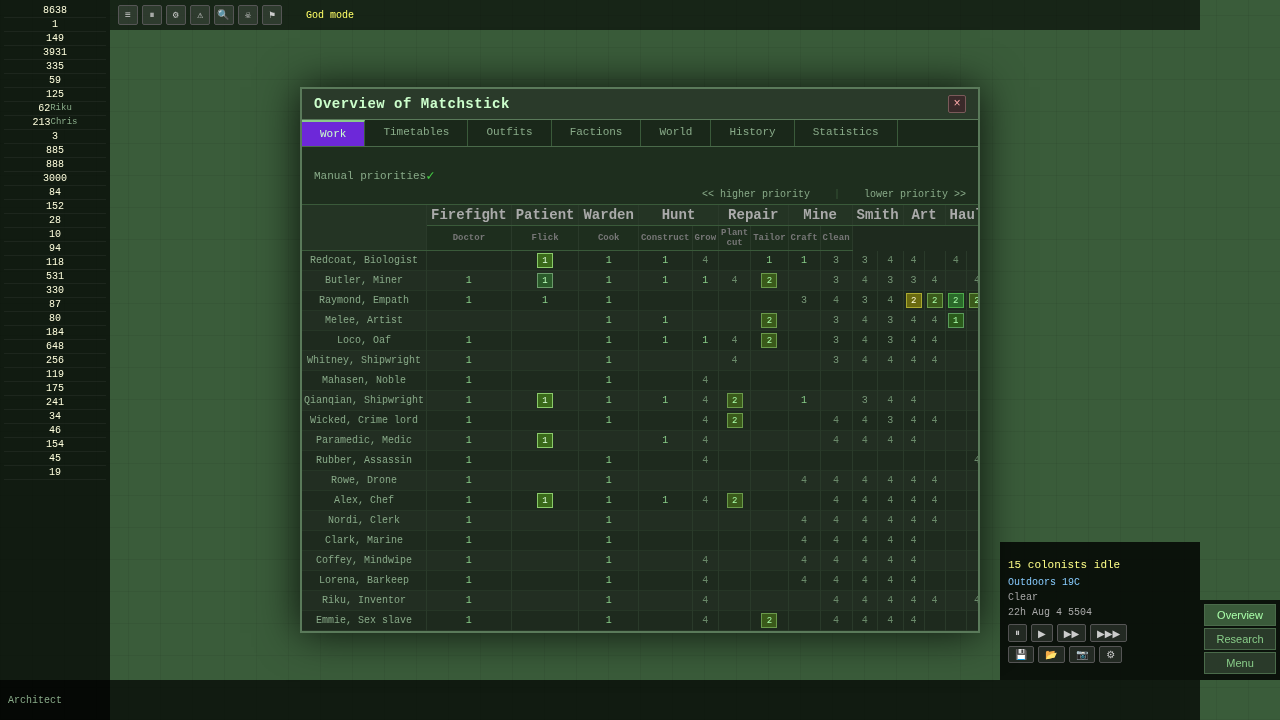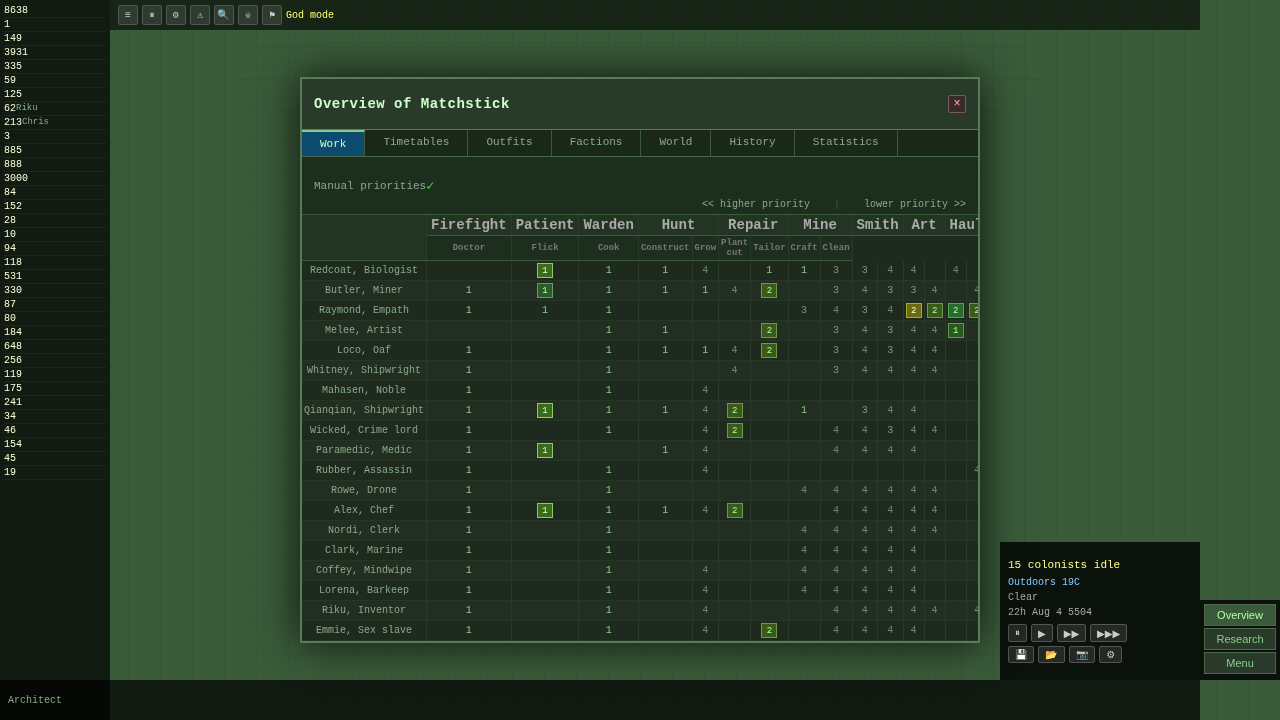--- a/index.html
+++ b/index.html
@@ -41,21 +41,21 @@
       top: 0; left: 0;
       width: 110px;
       background: rgba(0,0,0,0.7);
       height: 720px;
       padding: 4px;
       font-size: 10px;
       color: #aaa;
     }
     .hud-row {
       display: flex;
-      justify-content: flex-start;
+      justify-content: center;
       padding: 1px 0;
       border-bottom: 1px solid rgba(255,255,255,0.05);
     }
     .hud-num { color: #ffd; }
     .hud-label { color: #8a8; font-size: 9px; }
 
     
     .top-toolbar {
       position: absolute;
       top: 0; left: 110px;
@@ -74,21 +74,21 @@
       border-radius: 2px;
       display: flex;
       align-items: center;
       justify-content: center;
       font-size: 10px;
       color: #ccc;
     }
     .god-mode-label {
       color: #ff6;
       font-size: 10px;
-      margin-left: 0;
+      margin-left: 20px;
     }
 
     
     .bottom-right {
       position: absolute;
       bottom: 0; right: 0;
       width: 200px;
       background: rgba(0,0,0,0.8);
       padding: 6px 8px;
       font-size: 10px;
@@ -173,21 +173,21 @@
       background: #1e2a1e;
       border: 2px solid #5a7a5a;
       box-shadow: 0 0 40px rgba(0,0,0,0.8);
       pointer-events: all;
       position: relative;
     }
 
     .modal-titlebar {
       background: #2a3a2a;
       border-bottom: 1px solid #5a7a5a;
-      padding: 16px 12px;
+      padding: 6px 12px;
       display: flex;
       align-items: center;
       justify-content: space-between;
       gap: 40px;
     }
     .modal-title {
       color: #cfc;
       font-size: 14px;
       font-weight: bold;
       letter-spacing: 0.5px;
@@ -214,21 +214,21 @@
     .tab {
       padding: 6px 18px;
       font-size: 11px;
       color: #8a8;
       cursor: pointer;
       border-right: 1px solid #3a5a3a;
       background: #1a281a;
       white-space: nowrap;
     }
     .tab.active {
-      background: #0c4a6e;
+      background: #6d28d9;
       color: #cfc;
       border-top: 2px solid #8aca8a;
     }
 
     
     .priority-bar {
       display: flex;
       align-items: center;
       justify-content: space-between;
       padding: 4px 12px;

